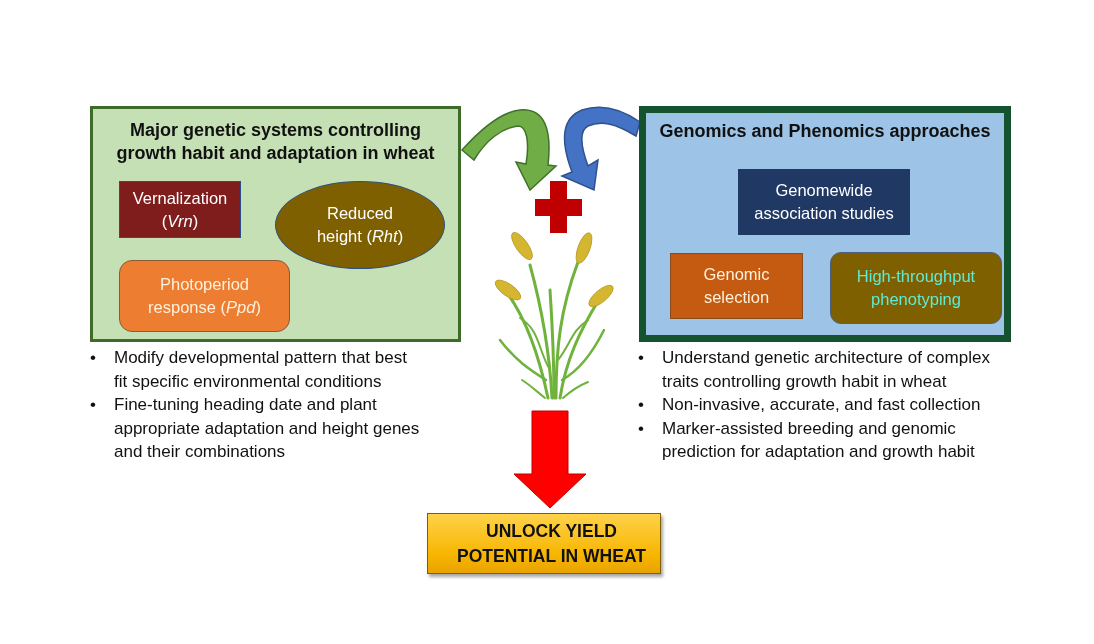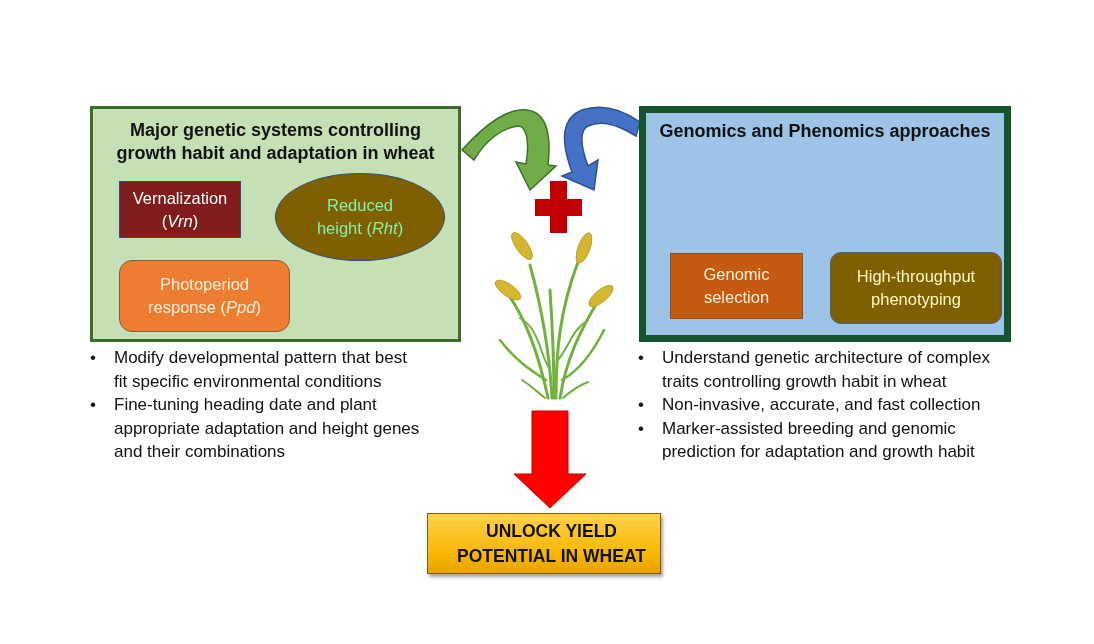--- a/index.html
+++ b/index.html
@@ -12,30 +12,30 @@
                    background: #9dc3e6; border: 7px solid #14532d; }
     .panel-title { position: absolute; left: 0; right: 0; text-align: center;
                    font-weight: bold; font-size: 18px; line-height: 23px; color: #111; }
     #left-panel .panel-title { top: 10px; }
     #right-panel .panel-title { top: 7px; }
     .box { position: absolute; box-sizing: border-box; display: flex; align-items: center;
            justify-content: center; text-align: center; font-size: 16.5px; line-height: 23px; }
     .box i { font-style: italic; }
     #vrn-box { left: 26px; top: 72px; width: 122px; height: 57px; background: #7f1d1d;
                color: #fff; border: 1px solid #2a4d8a; }
-    #rht-box { left: 182px; top: 64px; width: 170px; height: 88px; background: #7f6000;
-               color: #86efac; border: 1px solid #2f4f7f; border-radius: 50%; }
+    #rht-box { left: 182px; top: 72px; width: 170px; height: 88px; background: #7f6000;
+               color: #ffffff; border: 1px solid #2f4f7f; border-radius: 50%; }
     #ppd-box { left: 26px; top: 151px; width: 171px; height: 72px; background: #ed7d31;
                color: #fff1dc; border: 1px solid #8a5a3a; border-radius: 13px; }
     #gwas-box { left: 92px; top: 56px; width: 172px; height: 66px; background: #203864;
                 color: #fff; }
     #gs-box { left: 24px; top: 140px; width: 133px; height: 66px; background: #c55a11;
               color: #fff1dc; border: 1px solid #8a4a1a; }
     #htp-box { left: 184px; top: 139px; width: 172px; height: 72px; background: #7f6000;
-               color: #fef9c3; border: 1px solid #4a5f7f; border-radius: 11px; }
+               color: #5eead4; border: 1px solid #4a5f7f; border-radius: 11px; }
     .bullets { position: absolute; margin: 0; padding: 0; list-style: none;
                font-size: 17px; line-height: 23.5px; color: #111; }
     .bullets li { position: relative; padding-left: 24px; }
     .bullets li .dot { position: absolute; left: 0; top: 0; }
     #left-bullets { left: 90px; top: 346px; width: 370px; }
     #right-bullets { left: 638px; top: 346px; width: 390px; }
     #yield-box { position: absolute; left: 427px; top: 513px; width: 234px; height: 61px;
                  box-sizing: border-box; border: 1px solid #7f6000;
                  background: linear-gradient(#ffd24a, #f7b500 70%, #e8a300);
                  box-shadow: 2px 3px 3px rgba(0,0,0,0.35);
@@ -106,20 +106,26 @@
   <div class="box" id="ppd-box">
     <div>
       <div>Photoperiod</div>
       <div><span>response</span> (<i>Ppd</i>)</div>
     </div>
   </div>
 </div>
 
 <div class="panel" id="right-panel">
   <div class="panel-title">Genomics and Phenomics approaches</div>
+  <div class="box" id="gwas-box">
+    <div>
+      <div>Genomewide</div>
+      <div>association studies</div>
+    </div>
+  </div>
   <div class="box" id="gs-box">
     <div>
       <div>Genomic</div>
       <div>selection</div>
     </div>
   </div>
   <div class="box" id="htp-box">
     <div>
       <div>High-throughput</div>
       <div>phenotyping</div>

